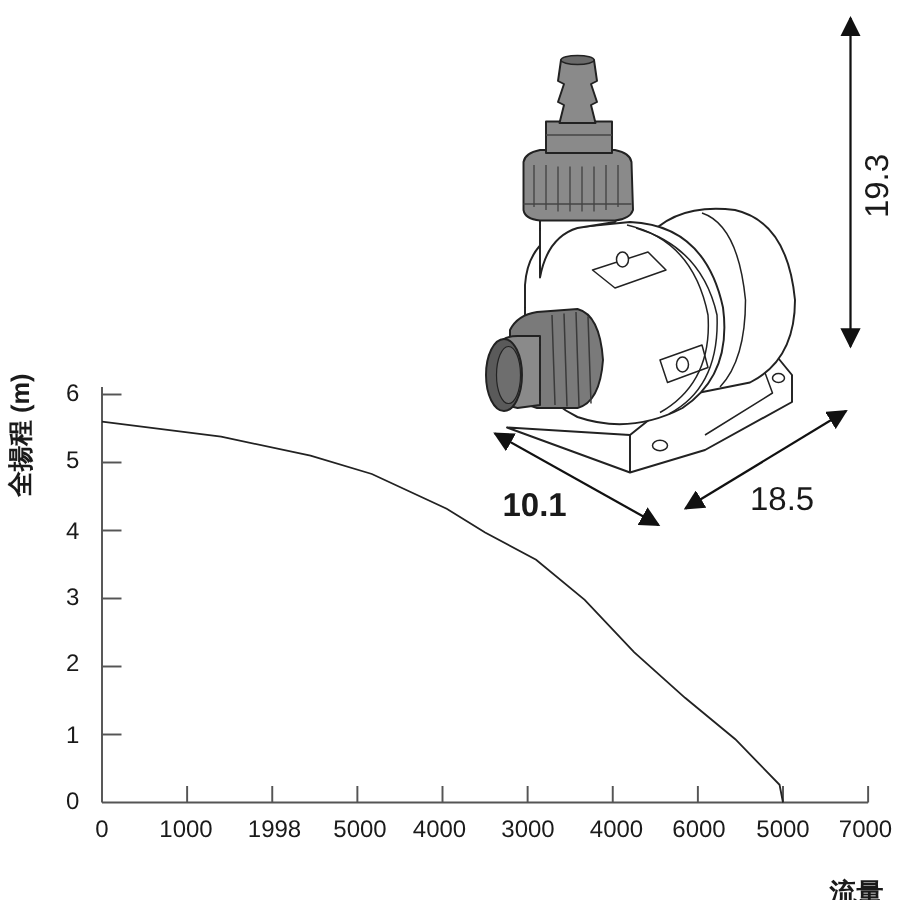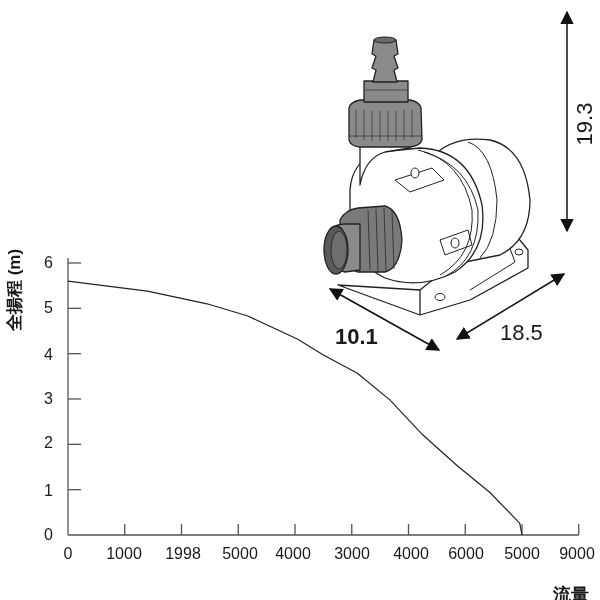--- a/index.html
+++ b/index.html
@@ -101,21 +101,21 @@
   <div id="xticks">
     <div class="tick-x" style="left:68px">0</div>
     <div class="tick-x" style="left:124px">1000</div>
     <div class="tick-x" style="left:183px">1998</div>
     <div class="tick-x" style="left:240px">5000</div>
     <div class="tick-x" style="left:293px">4000</div>
     <div class="tick-x" style="left:352px">3000</div>
     <div class="tick-x" style="left:411px">4000</div>
     <div class="tick-x" style="left:466px">6000</div>
     <div class="tick-x" style="left:522px">5000</div>
-    <div class="tick-x" style="left:577px">9000</div>
+    <div class="tick-x" style="left:577px">7000</div>
   </div>
 
   <div id="yticks">
     <div class="tick-y" style="top:535px">0</div>
     <div class="tick-y" style="top:491px">1</div>
     <div class="tick-y" style="top:443px">2</div>
     <div class="tick-y" style="top:399px">3</div>
     <div class="tick-y" style="top:355px">4</div>
     <div class="tick-y" style="top:308px">5</div>
     <div class="tick-y" style="top:263px">6</div>

